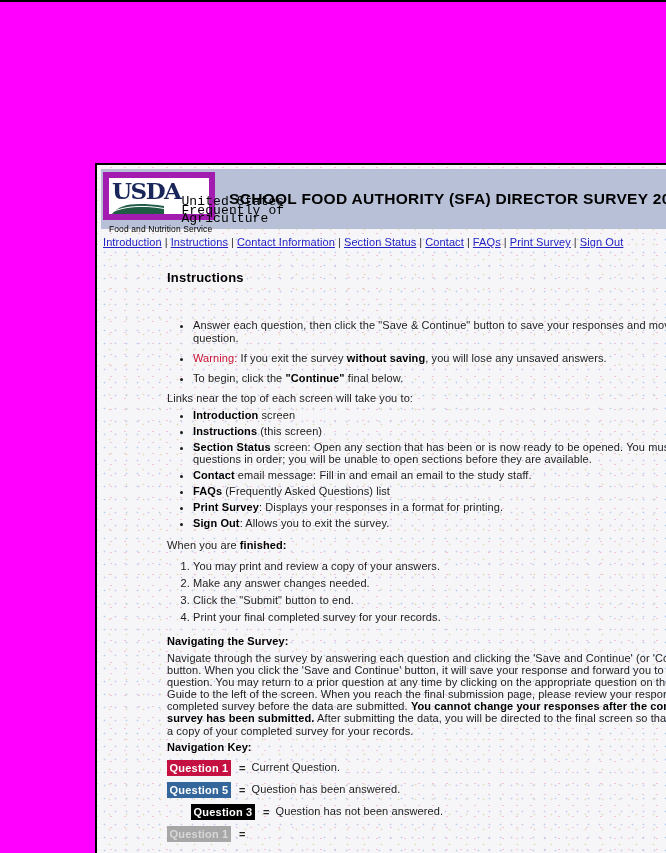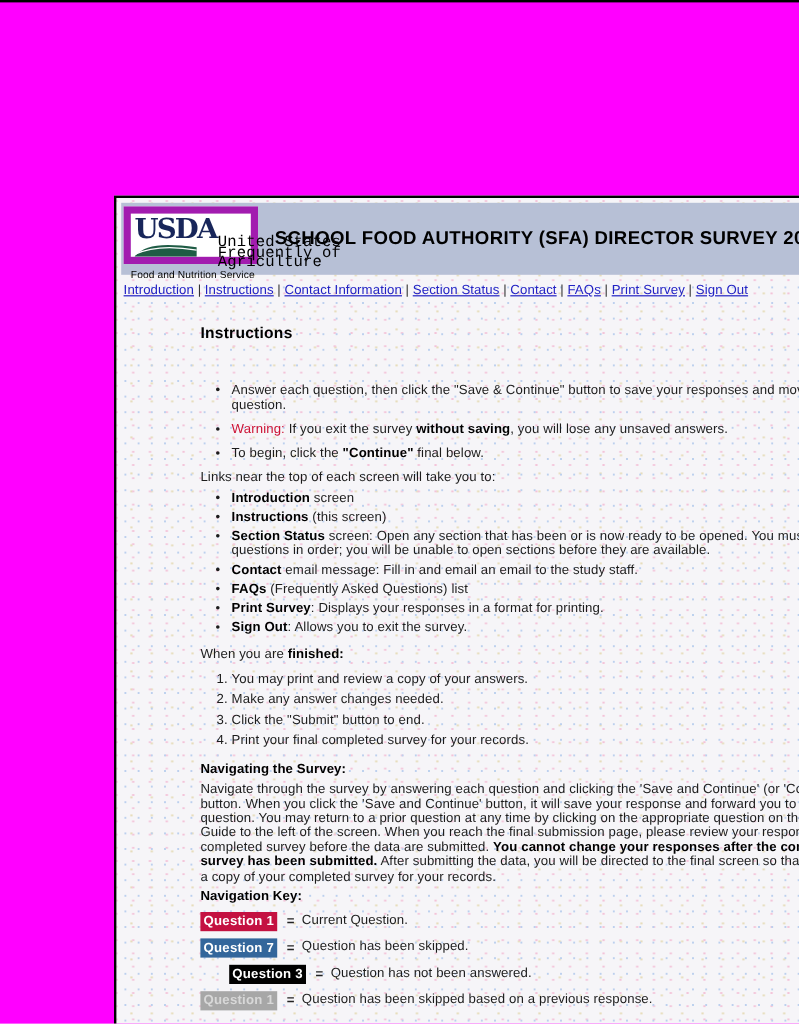--- a/index.html
+++ b/index.html
@@ -122,29 +122,28 @@
 
   <p class="sec-head" style="margin-top:4px;">Navigation Key:</p>
 
   <div class="keys">
     <div class="key-row">
       <span class="key-badge" style="background: rgb(196, 17, 65);">Question 1</span>
       <span class="key-eq">=</span>
       <span class="key-desc">Current Question.</span>
     </div>
     <div class="key-row">
-      <span class="key-badge" style="background: rgb(51, 102, 155);">Question 7</span>
+      <span class="key-badge" style="background: rgb(51, 102, 155);">Question 5</span>
       <span class="key-eq">=</span>
-      <span class="key-desc">Question has been skipped.</span>
+      <span class="key-desc">Question has been answered.</span>
     </div>
     <div class="key-row">
       <span class="key-badge" style="background: rgb(0, 0, 0); margin-left: 24px;">Question 3</span>
       <span class="key-eq">=</span>
       <span class="key-desc">Question has not been answered.</span>
     </div>
     <div class="key-row">
       <span class="key-badge skipped" style="background: rgb(167, 167, 167);">Question 1</span>
       <span class="key-eq">=</span>
-      <span class="key-desc">Question has been skipped based on a previous response.</span>
     </div>
   </div>
 
 </div>
 
 </body></html>

